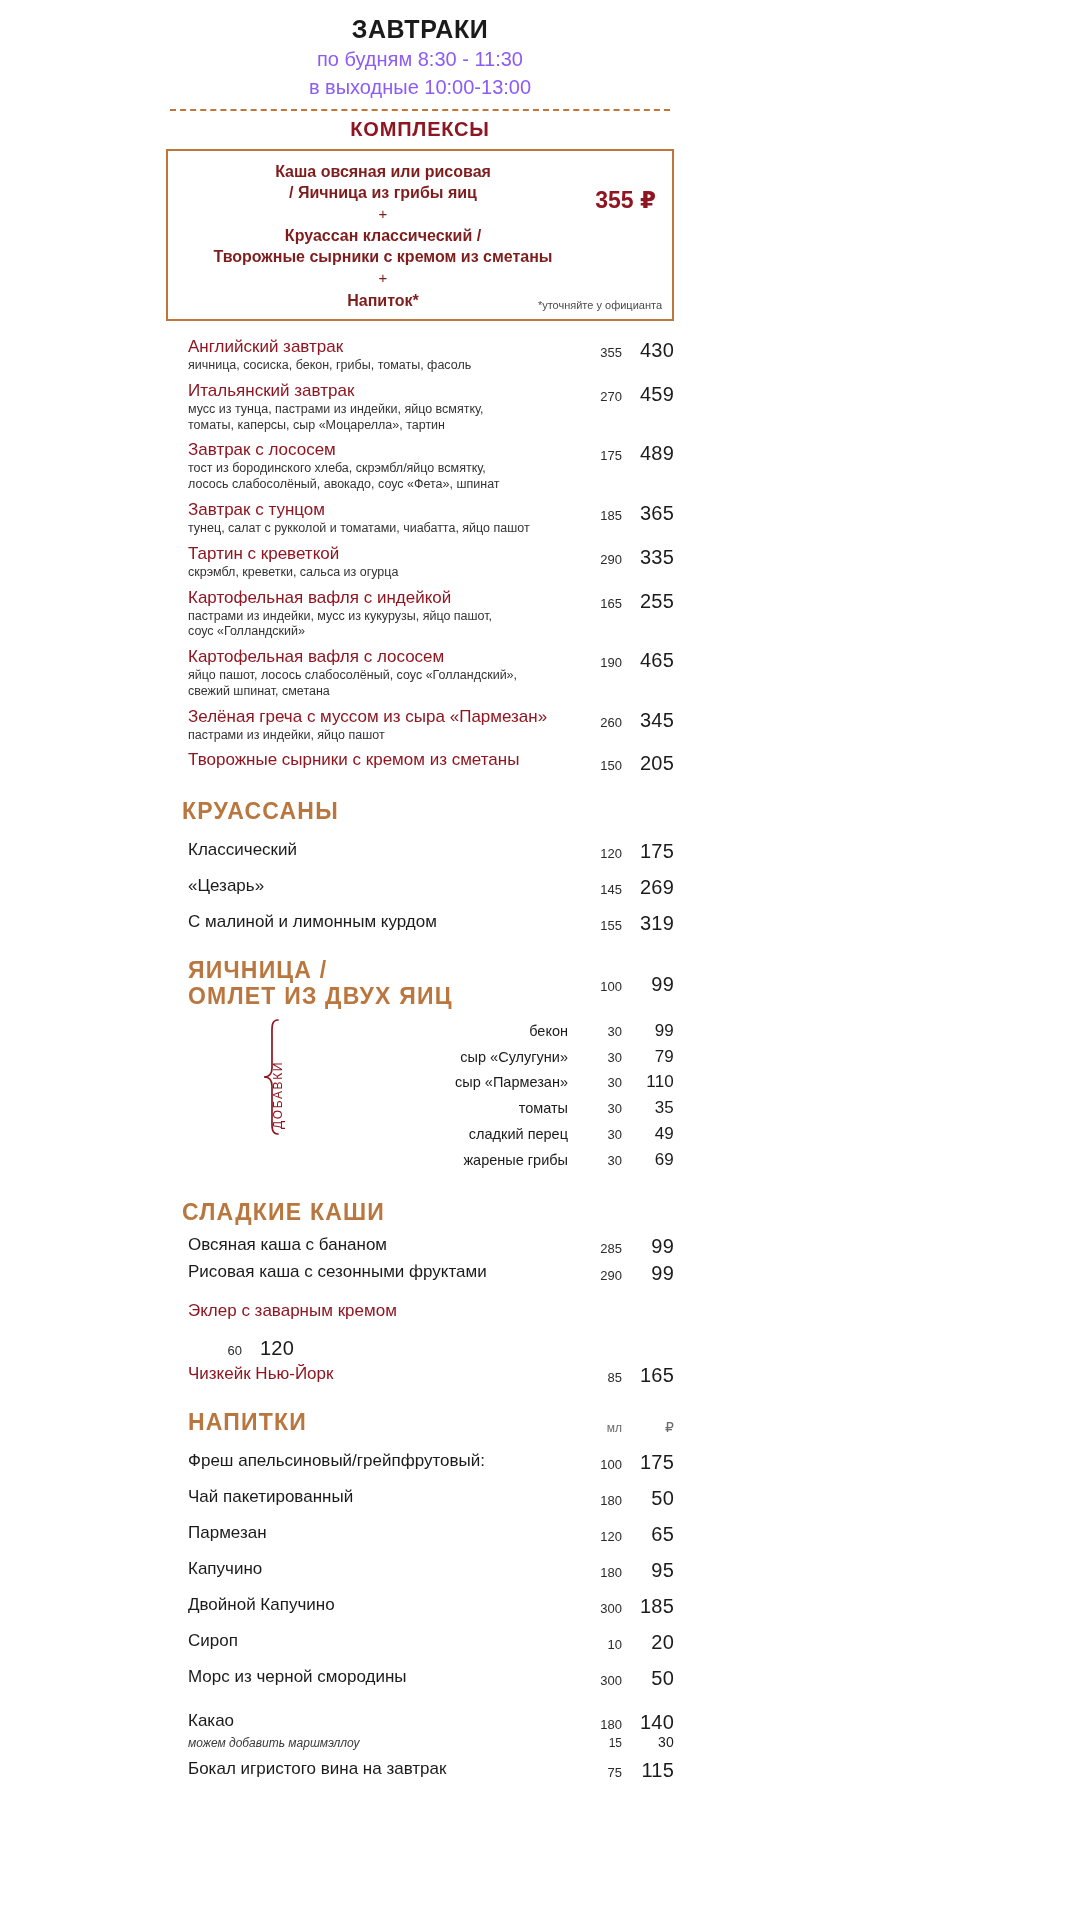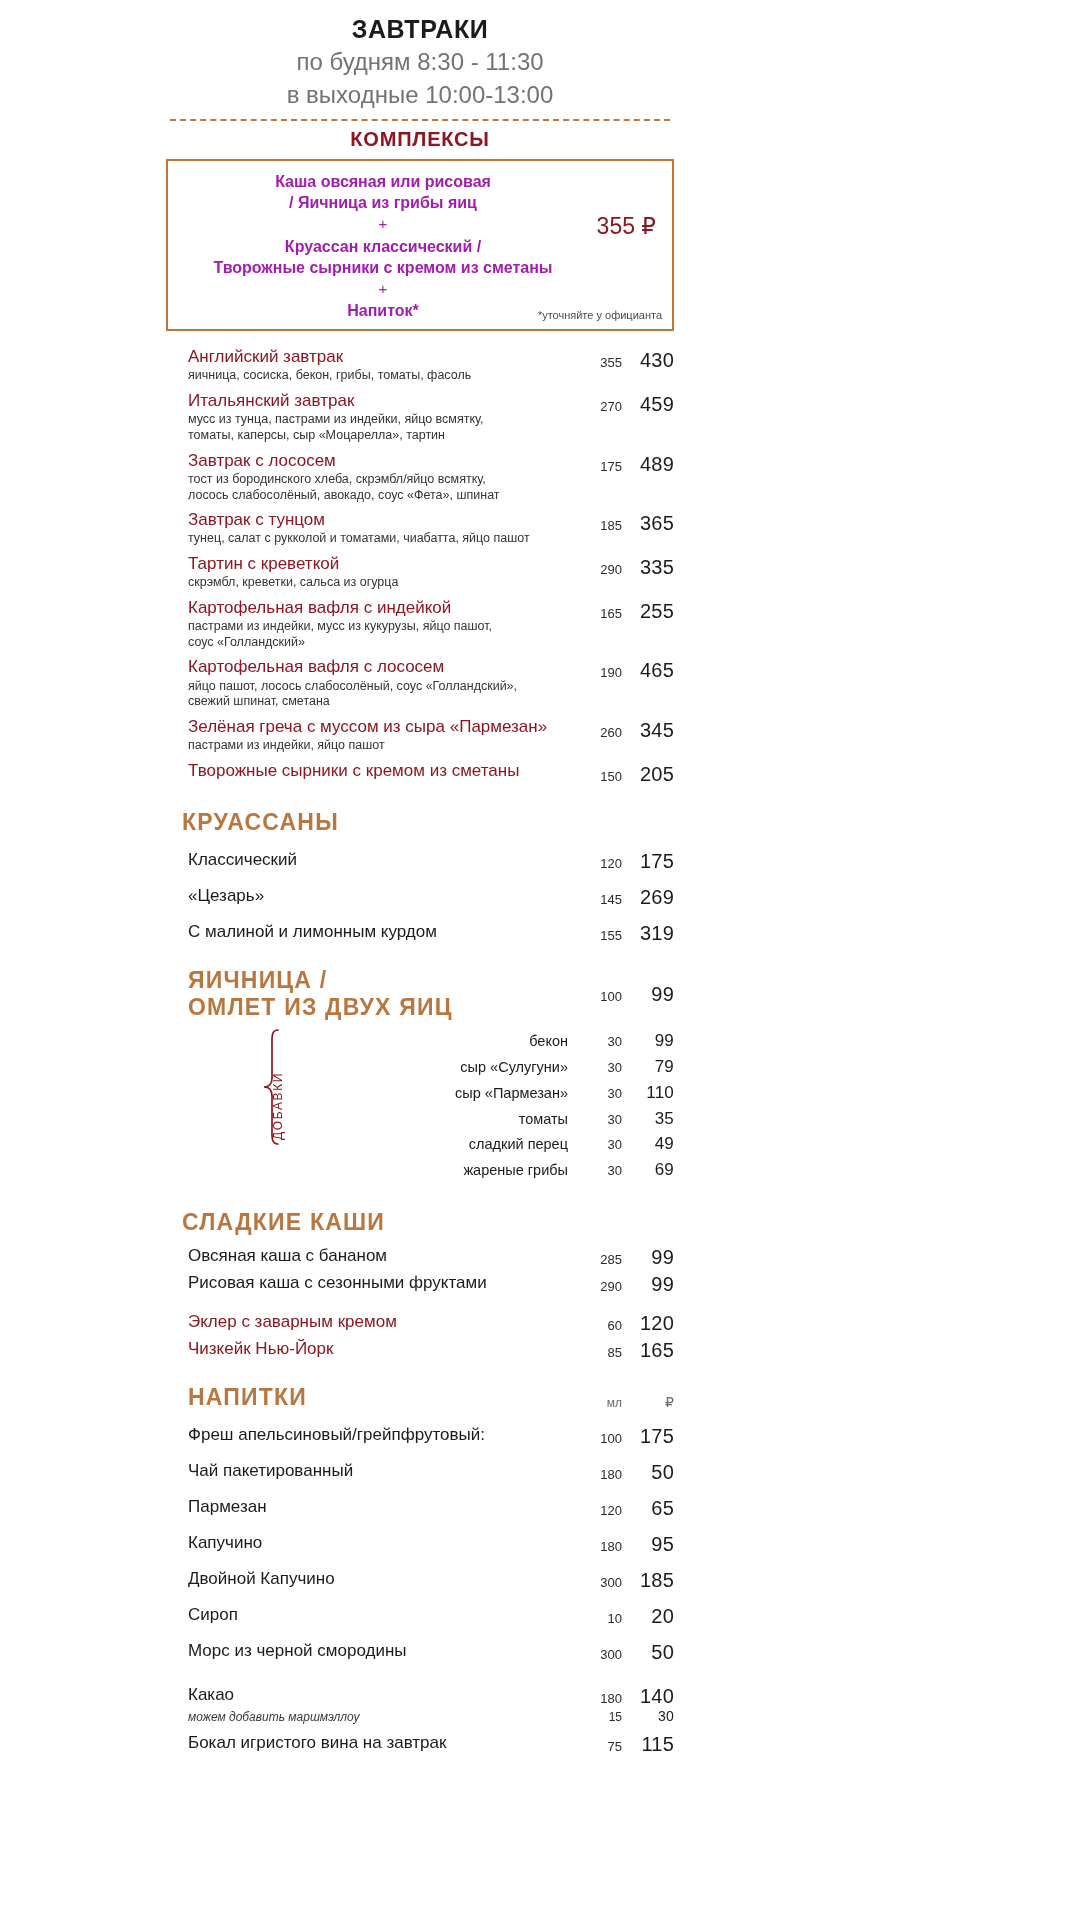--- a/index.html
+++ b/index.html
@@ -33,22 +33,22 @@
   
   .hdr { text-align: center; padding-top: 16px; }
   .hdr-title {
     font-weight: 700;
     font-size: 25px;
     letter-spacing: 0.6px;
     color: #1b1b1b;
     line-height: 1.1;
   }
   .hdr-line {
-    font-size: 24px;
-    color: #737373;
+    font-size: 20px;
+    color: #8b5cf6;
     line-height: 1.3;
     margin-top: 2px;
     font-weight: 400;
   }
   .dashed {
     margin: 9px 10px 0 10px;
     border-top: 2px dashed #c0763a;
     height: 0;
   }
   .combo-title {
@@ -66,29 +66,29 @@
     border: 2px solid #c0763a;
     padding: 10px 8px 8px 8px;
     position: relative;
     min-height: 146px;
   }
   .combo-lines {
     text-align: center;
     font-weight: 700;
     font-size: 16px;
     line-height: 1.32;
-    color: #a21caf;
+    color: #7f1d1d;
     padding-right: 74px;
   }
   .combo-plus { font-weight: 400; font-size: 15px; line-height: 1.5; }
   .combo-price {
     position: absolute;
     right: 16px;
-    top: 52px;
-    font-weight: 400;
+    top: 36px;
+    font-weight: 700;
     font-size: 23px;
     color: #8f1620;
     white-space: nowrap;
   }
   .combo-note {
     position: absolute;
     right: 10px;
     bottom: 8px;
     font-size: 11px;
     color: #4a4a4a;
@@ -450,21 +450,21 @@
             <div class="dish dark">Рисовая каша с сезонными фруктами</div>
           </div>
         <div class="row-prices">
           <div class="w">290</div>
           <div class="p">99</div>
         </div>
       </div>
 
       <div class="spacer-12"></div>
 
-      <div class="row" style="padding:2px 0 2px 22px;">
+      <div class="row" style="padding:2px 0 2px 22px;flex-direction:column;">
         <div class="row-main">
             <div class="dish">Эклер с заварным кремом</div>
           </div>
         <div class="row-prices">
           <div class="w">60</div>
           <div class="p">120</div>
         </div>
       </div>
       <div class="row" style="padding:2px 0 2px 22px;">
         <div class="row-main">

